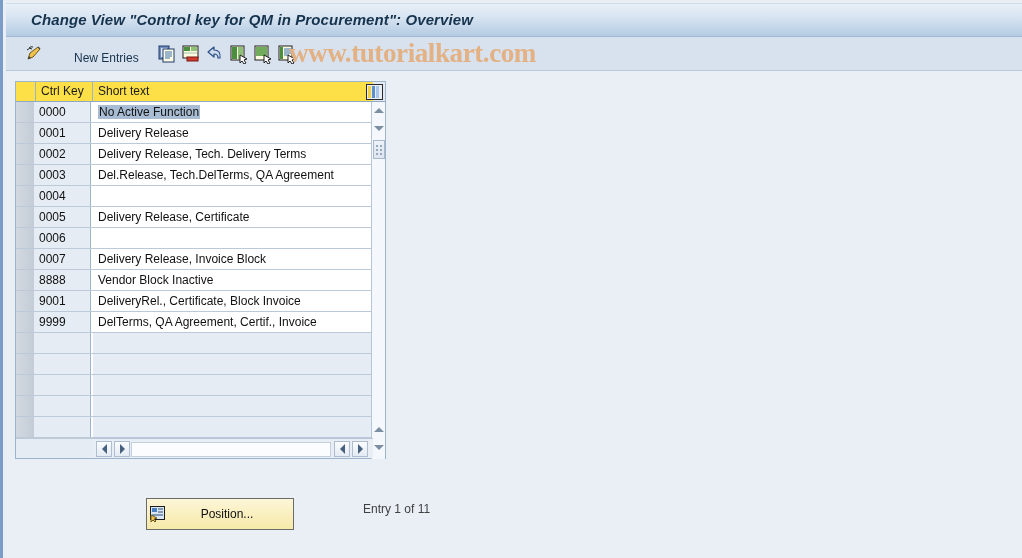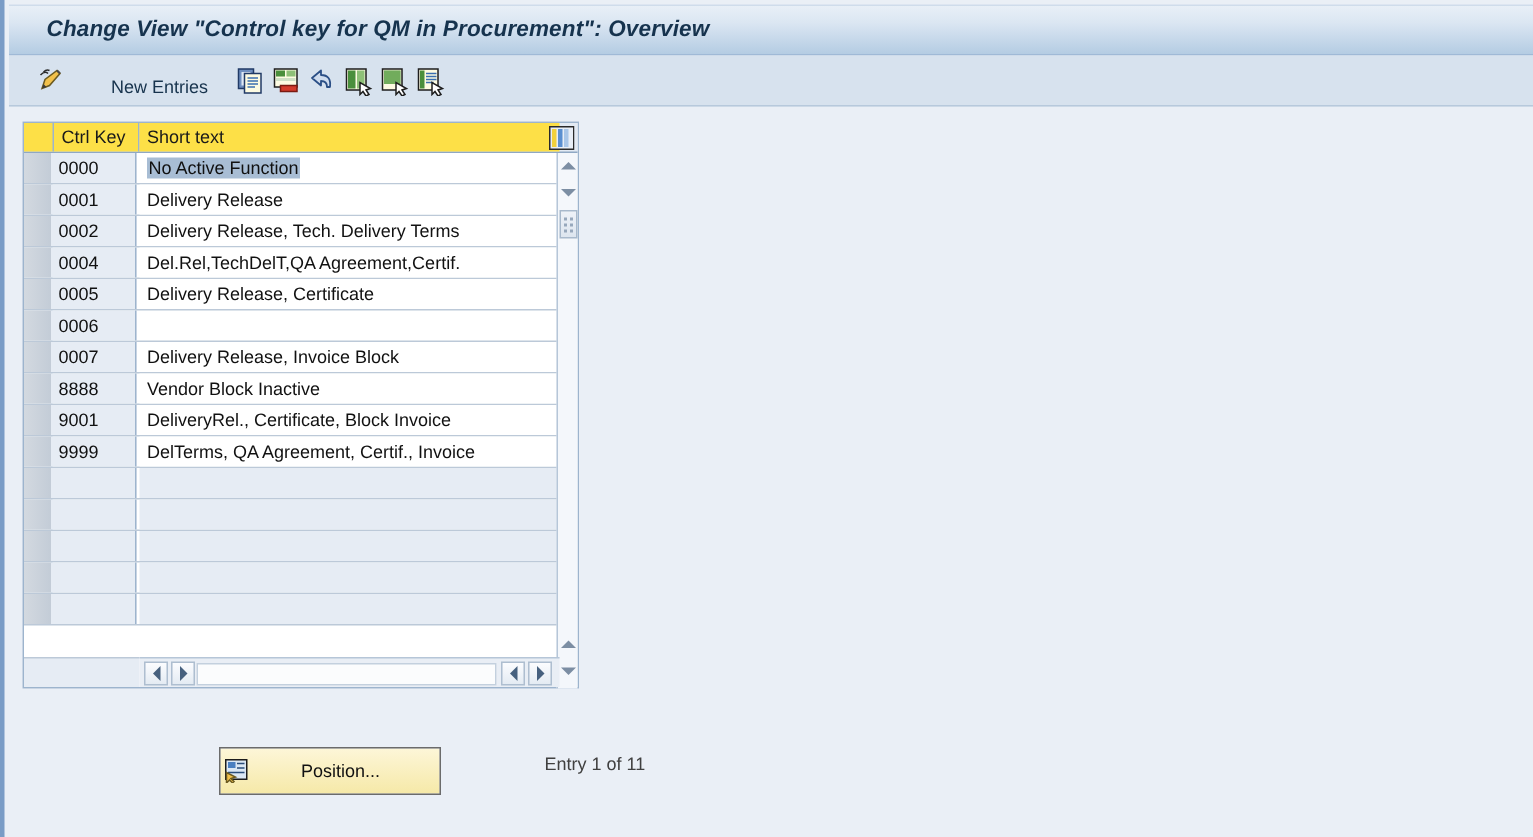--- a/index.html
+++ b/index.html
@@ -167,20 +167,21 @@
           <line x1="7" y1="5" x2="14" y2="5"></line>
             <line x1="7" y1="7" x2="14" y2="7"></line>
           <line x1="7" y1="9" x2="14" y2="9"></line>
             <line x1="7" y1="11" x2="12" y2="11"></line>
         </g>
         <path d="M11 11 l0 8 l2 -2 l2 3 l2 -1 l-2 -3 l3 -1 z" fill="#ffffff" stroke="#1e1e1e" stroke-width="1"></path>
       </svg>
     </div>
   </div>
 
+  <div class="watermark">www.tutorialkart.com</div>
 
   <div class="table-wrap">
 
     <div class="thead">
       <div class="th th-sel"></div>
       <div class="th th-key">Ctrl Key</div>
       <div class="th th-txt">Short text</div>
       <div class="th-icon">
         <svg width="17" height="16" viewBox="0 0 17 16">
           <rect x="0.5" y="0.5" width="16" height="15" fill="#e8eef6" stroke="#2a2a2a"></rect>
@@ -202,22 +203,26 @@
           <div class="cell-key">0001</div>
           <div class="cell-txt">Delivery Release</div>
         </div>
         <div class="row">
           <div class="cell-sel"></div>
           <div class="cell-key">0002</div>
           <div class="cell-txt">Delivery Release, Tech. Delivery Terms</div>
         </div>
         <div class="row">
           <div class="cell-sel"></div>
+          <div class="cell-key">0003</div>
+          <div class="cell-txt">Del.Release, Tech.DelTerms, QA Agreement</div>
+        </div>
+        <div class="row">
+          <div class="cell-sel"></div>
           <div class="cell-key">0004</div>
-          <div class="cell-txt">Del.Rel,TechDelT,QA Agreement,Certif.</div>
         </div>
         <div class="row">
           <div class="cell-sel"></div>
           <div class="cell-key">0005</div>
           <div class="cell-txt">Delivery Release, Certificate</div>
         </div>
         <div class="row">
           <div class="cell-sel"></div>
           <div class="cell-key">0006</div>
         </div>

